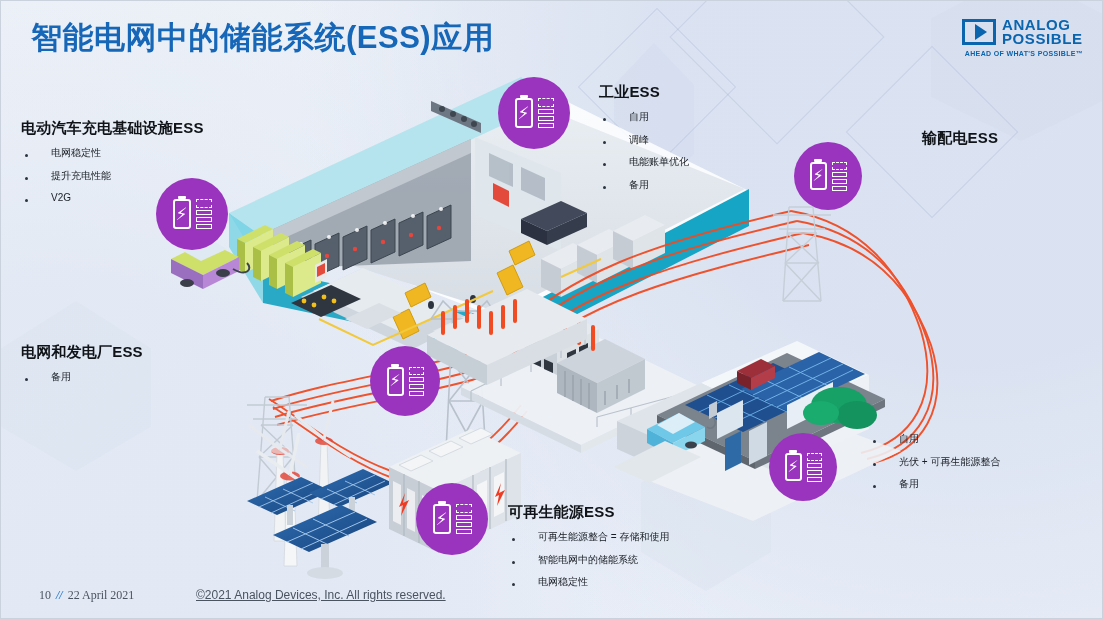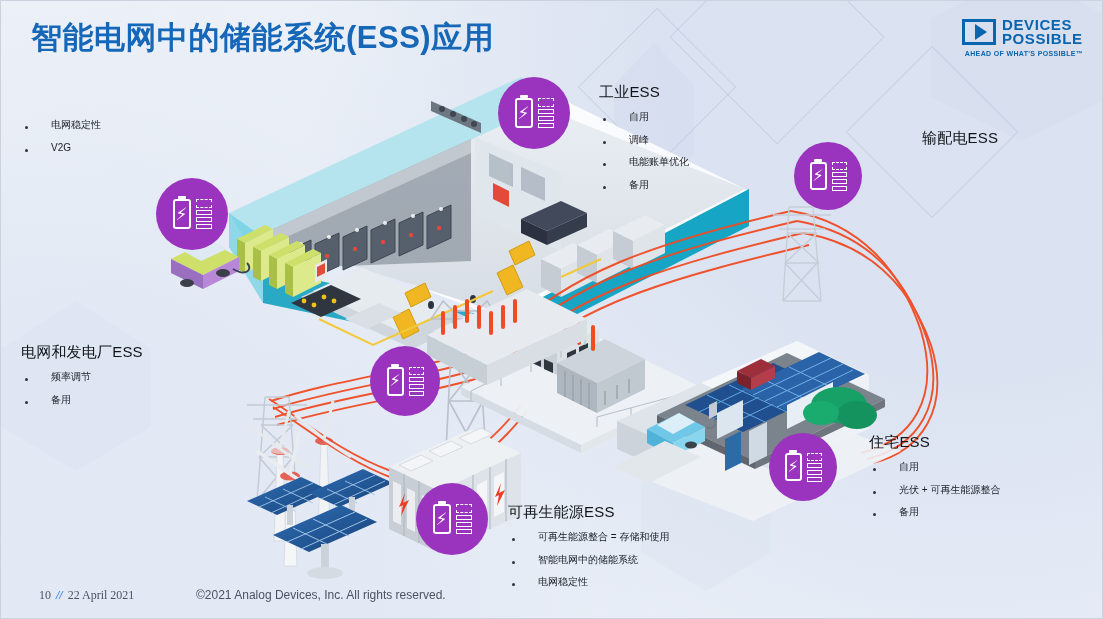--- a/index.html
+++ b/index.html
@@ -31,21 +31,21 @@
   #logo .mark i{display:block;width:0;height:0;border-left:12px solid #0a64ae;
                 border-top:8px solid transparent;border-bottom:8px solid transparent;margin-left:3px;}
   #logo .w1,#logo .w2{position:absolute;left:40px;color:#0a64ae;font-weight:bold;
                       font-size:15px;letter-spacing:.6px;line-height:14px;}
   #logo .w1{top:1px;} #logo .w2{top:15px;}
   #logo .tag{position:absolute;left:0;top:33px;width:124px;text-align:center;
              color:#0a64ae;font-size:7px;font-weight:bold;letter-spacing:.35px;}
 
   
   .block{position:absolute;}
-  .block h3{margin:0 0 9px 0;font-size:15px;font-weight:normal;color:#101418;
+  .block h3{margin:0 0 9px 0;font-size:15px;font-weight:bold;color:#101418;
             letter-spacing:.2px;white-space:nowrap;}
   .block ul{margin:0;padding:0;list-style:none;}
   .block li{position:relative;padding-left:30px;font-size:10px;color:#1a1f26;
             margin-bottom:11px;white-space:nowrap;line-height:1.15;}
   .block li:before{content:"";position:absolute;left:4px;top:7px;width:3px;height:3px;
                    background:#2b3340;border-radius:50%;}
 
   
   .badge{position:absolute;border-radius:50%;background:#9a34bf;
          display:flex;align-items:center;justify-content:center;gap:5px;}
@@ -58,42 +58,42 @@
   .rack .dots{border:1.6px dashed #fff;box-sizing:border-box;}
   .rack .bar{border:1.6px solid #fff;box-sizing:border-box;}
 
   
   #art{position:absolute;left:0;top:0;width:1103px;height:619px;pointer-events:none;}
 
   
   #footer{position:absolute;left:0;bottom:12px;width:1103px;height:18px;}
   #pgnum{position:absolute;left:38px;top:0;font-size:12px;color:#4a5360;font-family:Liberation Serif, serif;}
   #pgnum .sl{color:#2f7fd0;font-weight:bold;font-style:italic;padding:0 2px;}
-  #copy{position:absolute;left:195px;top:0;font-size:12px;color:#4a5360;}
+  #copy{position:absolute;left:195px;top:0;font-size:12px;color:#4a5360;text-decoration:underline;}
 </style>
 </head>
 <body>
 
 <div id="slide">
 
   <div class="bgshape hex" style="left:700px;top:-40px;width:150px;height:150px;transform:rotate(45deg);"></div>
   <div class="bgshape hex" style="left:600px;top:30px;width:110px;height:110px;transform:rotate(45deg);"></div>
   <div class="bgshape fillshape" style="left:613px;top:42px;width:80px;height:150px;clip-path:polygon(50% 0,100% 28%,100% 74%,50% 100%,0 74%,0 28%);opacity:.55;"></div>
   <div class="bgshape fillshape2" style="left:930px;top:-30px;width:180px;height:170px;clip-path:polygon(50% 0,100% 28%,100% 74%,50% 100%,0 74%,0 28%);opacity:.5;"></div>
   <div class="bgshape fillshape" style="left:640px;top:440px;width:130px;height:150px;clip-path:polygon(50% 0,100% 28%,100% 74%,50% 100%,0 74%,0 28%);opacity:.45;"></div>
   <div class="bgshape fillshape2" style="left:0px;top:300px;width:150px;height:170px;clip-path:polygon(50% 0,100% 28%,100% 74%,50% 100%,0 74%,0 28%);opacity:.35;"></div>
   <div class="bgshape hex" style="left:870px;top:70px;width:120px;height:120px;transform:rotate(45deg);"></div>
 
   <div id="title">智能电网中的储能系统(ESS)应用</div>
 
   <div id="logo">
     <span class="mark">
         <i></i>
       </span>
-    <span class="w1">DEVICES</span>
+    <span class="w1">ANALOG</span>
     <span class="w2">POSSIBLE</span>
     <span class="tag">AHEAD OF WHAT'S POSSIBLE™</span>
   </div>
 
   <svg id="art" viewBox="0 0 1103 619" xmlns="http://www.w3.org/2000/svg">
     <defs>
       <linearGradient id="gSolar" x1="0" y1="0" x2="1" y2="1">
         <stop offset="0" stop-color="#2f6fb5"></stop>
           <stop offset="1" stop-color="#17427a"></stop>
       </linearGradient>
@@ -591,50 +591,50 @@
     </span>
     <span class="rack">
       <span class="dots" style="width:16px;height:9px;"></span>
       <span class="bar" style="width:16px;height:5px;"></span>
       <span class="bar" style="width:16px;height:5px;"></span>
       <span class="bar" style="width:16px;height:5px;"></span>
     </span>
   </div>
 
   <div class="block" style="left:20px;top:118px;">
+    <h3>电动汽车充电基础设施ESS</h3>
     <ul>
       <li>电网稳定性</li>
+      <li>提升充电性能</li>
       <li>V2G</li>
     </ul>
   </div>
 
   <div class="block" style="left:20px;top:342px;">
     <h3>电网和发电厂ESS</h3>
     <ul>
-      <li>频率调节</li>
       <li>备用</li>
     </ul>
   </div>
 
   <div class="block" style="left:598px;top:82px;">
     <h3>工业ESS</h3>
     <ul>
       <li>自用</li>
       <li>调峰</li>
       <li>电能账单优化</li>
       <li>备用</li>
     </ul>
   </div>
 
   <div class="block" style="left:893px;top:128px;margin-left:28px;">
     <h3>输配电ESS</h3>
   </div>
 
   <div class="block" style="left:868px;top:432px;">
-    <h3>住宅ESS</h3>
     <ul>
       <li>自用</li>
       <li>光伏 + 可再生能源整合</li>
       <li>备用</li>
     </ul>
   </div>
 
   <div class="block" style="left:498px;top:502px;margin-left:9px;">
     <h3>可再生能源ESS</h3>
     <ul>

